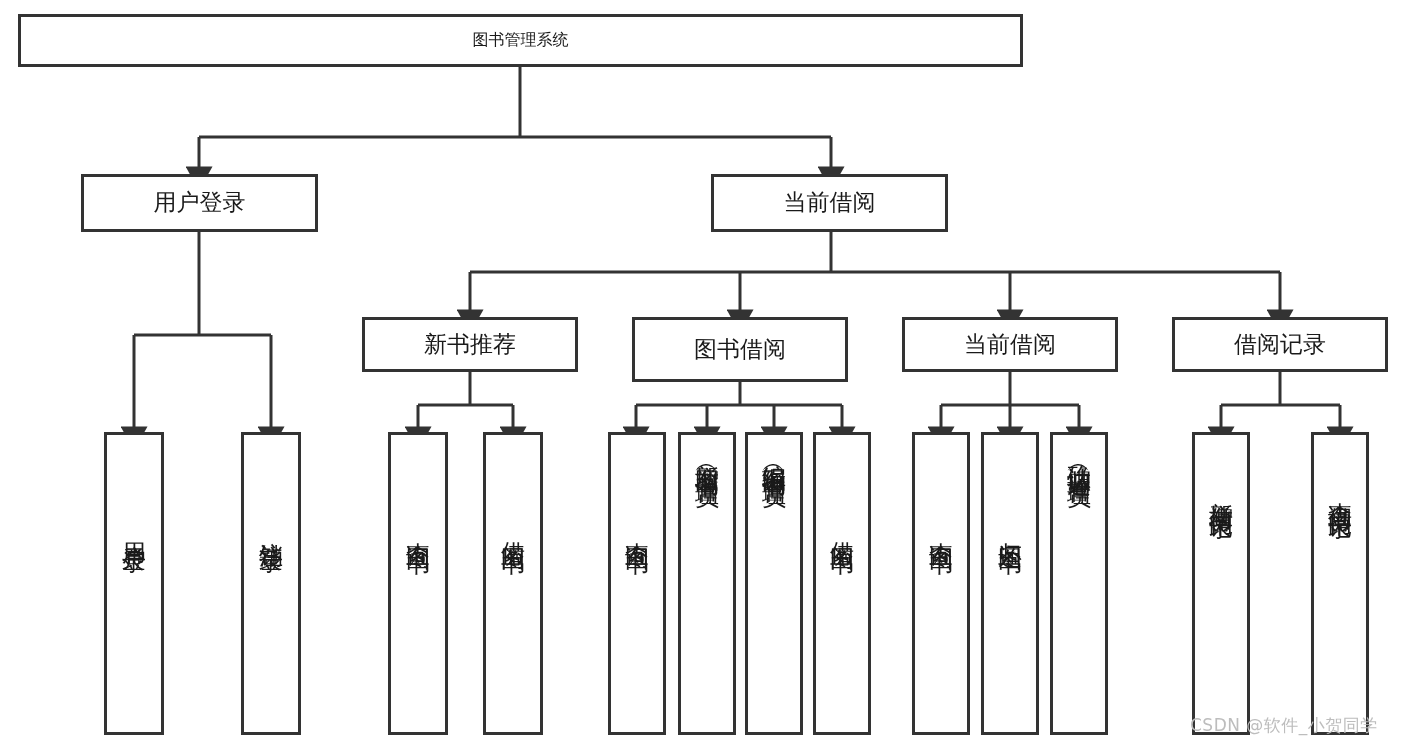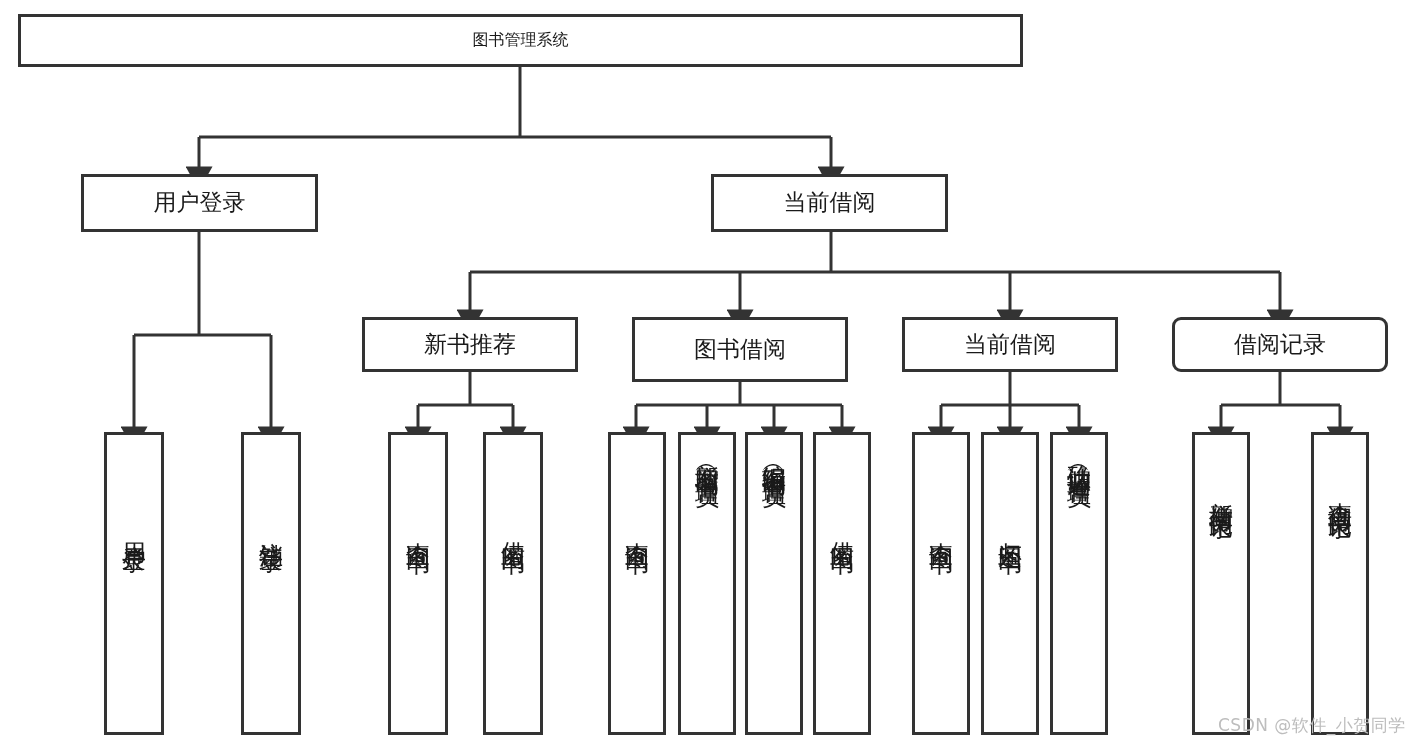--- a/index.html
+++ b/index.html
@@ -69,21 +69,20 @@
   }
   .watermark {
     position: absolute;
     left: 1190px;
     top: 714px;
     font-size: 17px;
     color: #bdbdbd;
     letter-spacing: 0.5px;
     white-space: nowrap;
     z-index: 3;
-    margin-left: 28px;
   }
 </style>
 </head>
 <body>
 
 <div id="canvas">
 
   <svg class="wires" viewBox="0 0 1405 747">
     <defs>
       <marker id="arrow" markerWidth="9" markerHeight="9" refX="1.2" refY="4.5" orient="auto" markerUnits="strokeWidth">
@@ -150,21 +149,21 @@
 
   <div class="node h" style="left:362px; top:317px; width:216px; height:55px;justify-content:center;">
     <span class="label">新书推荐</span>
   </div>
   <div class="node h" style="left:632px; top:317px; width:216px; height:65px;">
     <span class="label">图书借阅</span>
   </div>
   <div class="node h" style="left:902px; top:317px; width:216px; height:55px;">
     <span class="label">当前借阅</span>
   </div>
-  <div class="node h" style="left:1172px; top:317px; width:216px; height:55px;border-radius:9px;">
+  <div class="node h" style="left:1172px; top:317px; width:216px; height:55px;">
     <span class="label">借阅记录</span>
   </div>
 
   <div class="node v" style="left:104px; top:432px; width:60px; height:303px; padding-top:88px;">
     <span class="label">用户登录</span>
   </div>
   <div class="node v" style="left:241px; top:432px; width:60px; height:303px; padding-top:88px;">
     <span class="label">注销登录</span>
   </div>
 

